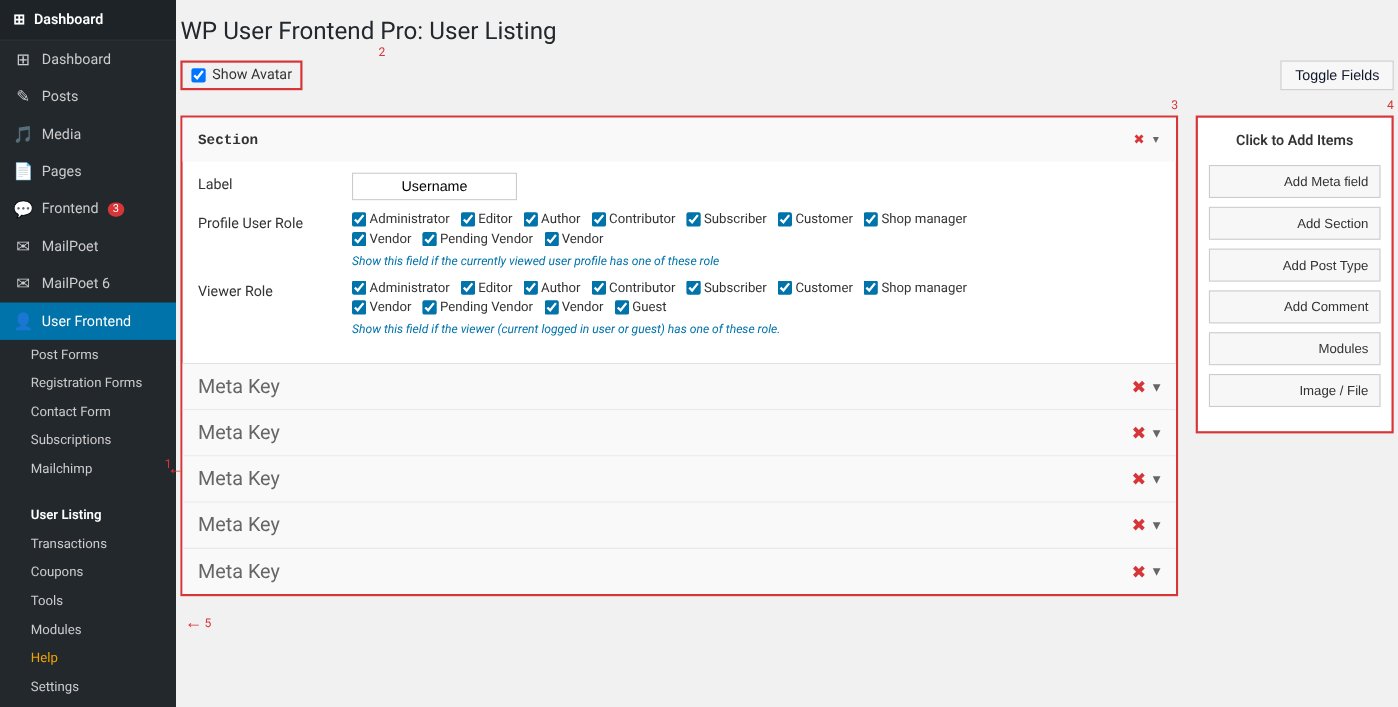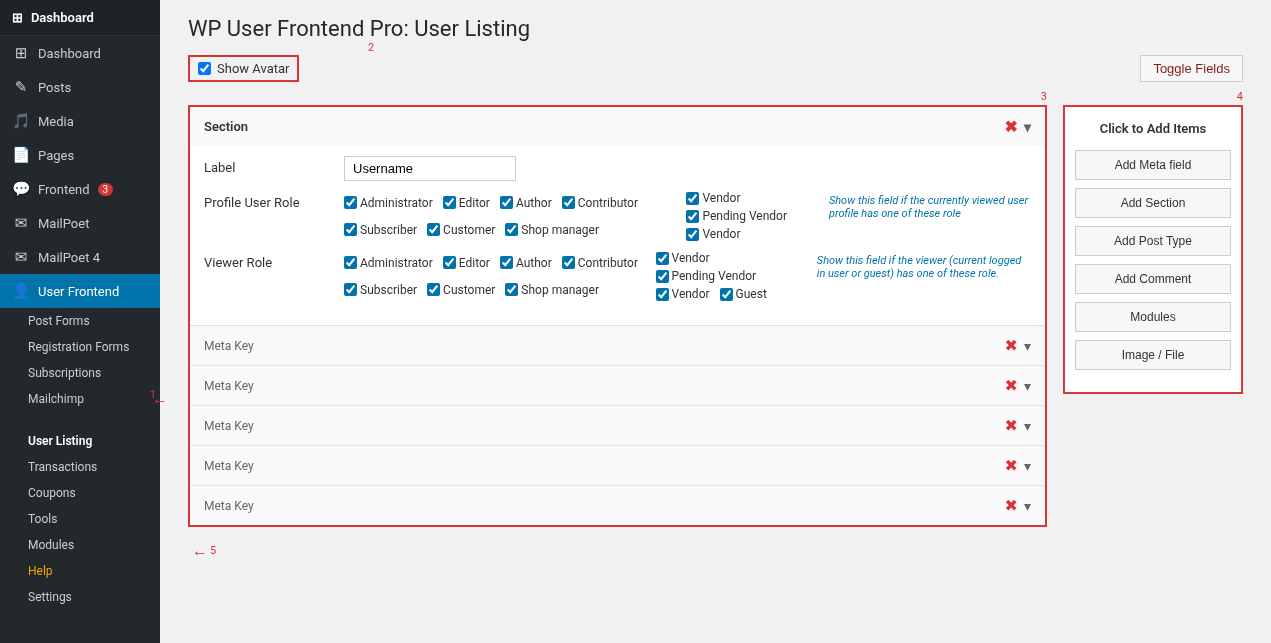--- a/index.html
+++ b/index.html
@@ -12,59 +12,59 @@
     .sidebar-item.active { background: #0073aa; color: #fff; }
     .sidebar-item .icon { font-size: 15px; width: 18px; text-align: center; }
     .badge { background: #d63638; color: #fff; border-radius: 10px; font-size: 10px; padding: 1px 5px; }
 
     
     .submenu-item { padding: 6px 12px 6px 28px; font-size: 12px; color: #ccc; cursor: pointer; display: block; }
     .submenu-item.active { color: #fff; font-weight: 600; margin-top: 16px; }
     .submenu-item.help { color: #f0a500; }
 
     
-    .main { flex: 1; padding: 16px 28px; background: #f1f1f1; overflow-y: auto; }
+    .main { flex: 1; padding: 16px 4px; background: #f1f1f1; overflow-y: auto; }
     .page-title { font-size: 22px; font-weight: 400; color: #23282d; margin-bottom: 14px; }
 
     
     .show-avatar-row { display: flex; align-items: center; margin-bottom: 0; position: relative; }
     .show-avatar-checkbox-label { display: flex; align-items: center; gap: 6px; border: 2px solid #d63638; padding: 4px 8px; cursor: pointer; font-size: 13px; }
-    .toggle-fields-btn { margin-left: auto; background: #f7f7f7; border: 1px solid #ccc; padding: 5px 12px; cursor: pointer; font-size: 13px; color: #7f1d1d; }
+    .toggle-fields-btn { margin-left: auto; background: #f7f7f7; border: 1px solid #ccc; padding: 5px 12px; cursor: pointer; font-size: 13px; color: #0f172a; }
 
     
     .main-area { border: 2px solid #d63638; background: #fff; padding: 0; margin-bottom: 14px; position: relative; }
 
     
     .section-block { border-bottom: 1px solid #e0e0e0; }
-    .section-header { background: #f9f9f9; padding: 10px 14px; display: flex; align-items: center; justify-content: space-between; font-weight: 600; font-size: 13px; }
+    .section-header { background: #f9f9f9; padding: 10px 14px; display: flex; align-items: center; justify-content: space-between; font-weight: 600; font-size: 13px; font-family: Liberation Mono, monospace; }
     .section-actions { display: flex; align-items: center; gap: 6px; }
     .icon-x { color: #d63638; cursor: pointer; font-size: 16px; }
     .icon-down { color: #666; cursor: pointer; font-size: 14px; }
 
     .section-body { padding: 10px 14px 14px 14px; }
     .field-row { display: flex; align-items: flex-start; margin-bottom: 10px; }
     .field-label { width: 140px; font-size: 13px; color: #333; padding-top: 4px; flex-shrink: 0; }
-    .field-input { border: 1px solid #ccc; padding: 4px 8px; font-size: 13px; width: 172px; }
-
-    .roles-container { display: flex; flex-direction: row; gap: 4px; }
+    .field-input { border: 1px solid #ccc; padding: 4px 8px; font-size: 13px; width: 150px; text-align: center; }
+
+    .roles-container { display: flex; flex-direction: column; gap: 4px; }
     .roles-row { display: flex; flex-wrap: wrap; gap: 4px 10px; align-items: center; }
     .role-item { display: flex; align-items: center; gap: 3px; font-size: 12px; }
     .role-item input[type="checkbox"] { accent-color: #0073aa; width: 13px; height: 13px; }
     .roles-note { font-size: 11px; color: #0073aa; font-style: italic; margin-top: 3px; }
 
     
     .meta-row { background: #f9f9f9; padding: 10px 14px; display: flex; align-items: center; justify-content: space-between; border-bottom: 1px solid #e5e5e5; }
     .meta-row:last-child { border-bottom: none; }
-    .meta-key-label { font-size: 12px; color: #666; }
+    .meta-key-label { font-size: 18px; color: #666; }
 
     
     .right-panel { width: 180px; flex-shrink: 0; margin-left: 16px; }
     .click-add-panel { border: 2px solid #d63638; background: #fff; padding: 14px 10px; position: relative; }
     .click-add-title { font-size: 13px; font-weight: 600; text-align: center; margin-bottom: 14px; color: #333; }
-    .add-item-btn { display: block; width: 100%; background: #f7f7f7; border: 1px solid #ccc; padding: 7px 10px; margin-bottom: 8px; cursor: pointer; font-size: 12px; text-align: center; color: #333; }
+    .add-item-btn { display: block; width: 100%; background: #f7f7f7; border: 1px solid #ccc; padding: 7px 10px; margin-bottom: 8px; cursor: pointer; font-size: 12px; text-align: right; color: #333; }
 
     
     .save-btn { background: #0073aa; color: #fff; border: none; padding: 8px 18px; font-size: 13px; cursor: pointer; margin-top: 4px; }
 
     .content-row { display: flex; align-items: flex-start; }
     .content-main { flex: 1; }
   </style>
 </head>
 <body>
 
@@ -93,29 +93,30 @@
     <span class="icon">💬</span>
     <span>Frontend</span>
     <span class="badge">3</span>
   </div>
   <div class="sidebar-item">
     <span class="icon">✉</span>
     <span>MailPoet</span>
   </div>
   <div class="sidebar-item">
     <span class="icon">✉</span>
-    <span>MailPoet 4</span>
+    <span>MailPoet 6</span>
   </div>
   <div class="sidebar-item active">
     <span class="icon">👤</span>
     <span>User Frontend</span>
   </div>
 
   <a class="submenu-item">Post Forms</a>
   <a class="submenu-item">Registration Forms</a>
+  <a class="submenu-item">Contact Form</a>
   <a class="submenu-item">Subscriptions</a>
   <div style="position:relative; display:flex; align-items:center;">
     <a class="submenu-item" style="flex:1;">Mailchimp</a>
     <span style="color:#d63638; font-size:11px; position:absolute; right:4px; top:2px;">1</span>
     <span style="color:#d63638; font-size:16px; position:absolute; right:-8px; top:3px;">←</span>
   </div>
   <a class="submenu-item active">User Listing</a>
   <a class="submenu-item">Transactions</a>
   <a class="submenu-item">Coupons</a>
   <a class="submenu-item">Tools</a>

